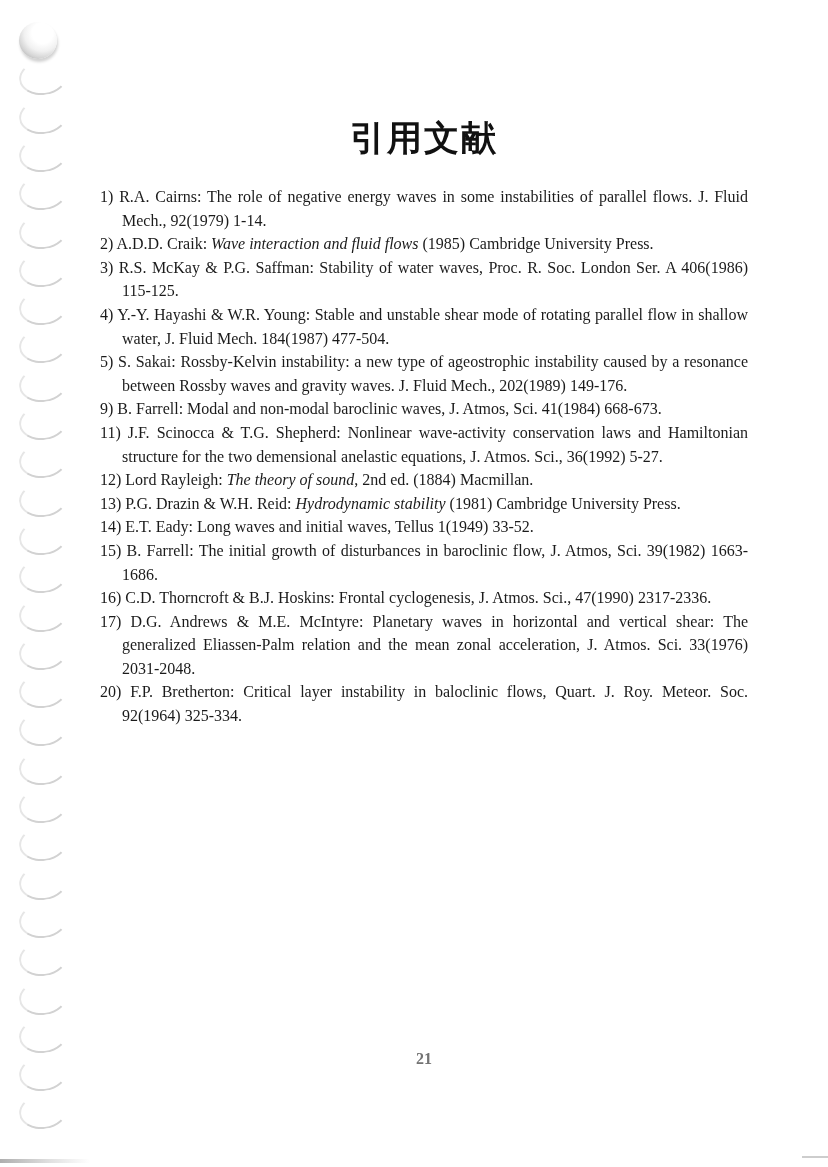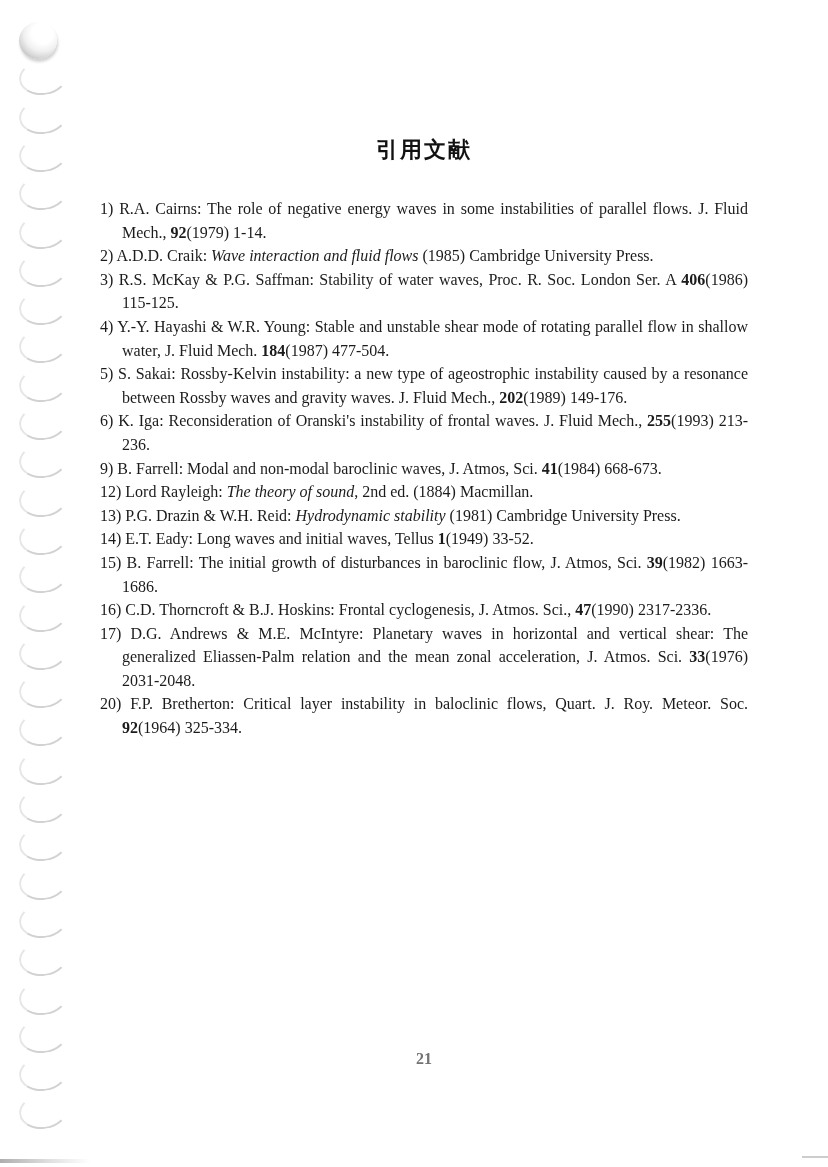--- a/index.html
+++ b/index.html
@@ -69,41 +69,41 @@
   }
 
   
   .content {
     position: absolute;
     left: 100px;
     top: 118px;
     width: 648px;
   }
   h1.doc-title {
-    margin: 12px 0 27px 0;
+    margin: 0 0 27px 0;
     font-family: "DejaVu Sans", sans-serif;
     font-weight: 700;
-    font-size: 22px;
+    font-size: 35px;
     line-height: 40px;
     text-align: center;
     letter-spacing: 2px;
     color: #111111;
   }
   .refs {
     font-size: 16px;
     line-height: 23.6px;
     text-align: justify;
   }
   .ref {
     padding-left: 22px;
     text-indent: -22px;
     margin: 0;
   }
   .ref-num { white-space: pre; }
-  .bold { font-weight: 700; }
+  .bold { font-weight: 400; }
   .italic { font-style: italic; }
 
   .page-number {
     position: absolute;
     left: 100px;
     width: 648px;
     top: 1050px;
     text-align: center;
     font-size: 16px;
     font-weight: 700;
@@ -149,22 +149,22 @@
 
   <div class="content">
     <h1 class="doc-title">引用文献</h1>
 
     <div class="refs">
         <div class="ref"><span class="ref-num">1) </span><span>R.A. Cairns: The role of negative energy waves in some instabilities of parallel flows. J. Fluid Mech., </span><span class="bold">92</span><span>(1979) 1-14.</span></div>
         <div class="ref"><span class="ref-num">2) </span><span>A.D.D. Craik: </span><span class="italic">Wave interaction and fluid flows</span><span> (1985) Cambridge University Press.</span></div>
         <div class="ref"><span class="ref-num">3) </span><span>R.S. McKay &amp; P.G. Saffman: Stability of water waves, Proc. R. Soc. London Ser. A </span><span class="bold">406</span><span>(1986) 115-125.</span></div>
         <div class="ref"><span class="ref-num">4) </span><span>Y.-Y. Hayashi &amp; W.R. Young: Stable and unstable shear mode of rotating parallel flow in shallow water, J. Fluid Mech. </span><span class="bold">184</span><span>(1987) 477-504.</span></div>
         <div class="ref"><span class="ref-num">5) </span><span>S. Sakai: Rossby-Kelvin instability: a new type of ageostrophic instability caused by a resonance between Rossby waves and gravity waves. J. Fluid Mech., </span><span class="bold">202</span><span>(1989) 149-176.</span></div>
-        <div class="ref"><span class="ref-num">6) </span><span>K. Iga: Reconsideration of Oranski's instability of frontal waves. J. Fluid Mech., </span><span class="bold">255</span><span>(1993) 213-236.</span></div>
         <div class="ref"><span class="ref-num">9) </span><span>B. Farrell: Modal and non-modal baroclinic waves, J. Atmos, Sci. </span><span class="bold">41</span><span>(1984) 668-673.</span></div>
+        <div class="ref"><span class="ref-num">11) </span><span>J.F. Scinocca &amp; T.G. Shepherd: Nonlinear wave-activity conservation laws and Hamiltonian structure for the two demensional anelastic equations, J. Atmos. Sci., </span><span class="bold">36</span><span>(1992) 5-27.</span></div>
         <div class="ref"><span class="ref-num">12) </span><span>Lord Rayleigh: </span><span class="italic">The theory of sound</span><span>, 2nd ed. (1884) Macmillan.</span></div>
         <div class="ref"><span class="ref-num">13) </span><span>P.G. Drazin &amp; W.H. Reid: </span><span class="italic">Hydrodynamic stability</span><span> (1981) Cambridge University Press.</span></div>
         <div class="ref"><span class="ref-num">14) </span><span>E.T. Eady: Long waves and initial waves, Tellus </span><span class="bold">1</span><span>(1949) 33-52.</span></div>
         <div class="ref"><span class="ref-num">15) </span><span>B. Farrell: The initial growth of disturbances in baroclinic flow, J. Atmos, Sci. </span><span class="bold">39</span><span>(1982) 1663-1686.</span></div>
         <div class="ref"><span class="ref-num">16) </span><span>C.D. Thorncroft &amp; B.J. Hoskins: Frontal cyclogenesis, J. Atmos. Sci., </span><span class="bold">47</span><span>(1990) 2317-2336.</span></div>
         <div class="ref"><span class="ref-num">17) </span><span>D.G. Andrews &amp; M.E. McIntyre: Planetary waves in horizontal and vertical shear: The generalized Eliassen-Palm relation and the mean zonal acceleration, J. Atmos. Sci. </span><span class="bold">33</span><span>(1976) 2031-2048.</span></div>
         <div class="ref"><span class="ref-num">20) </span><span>F.P. Bretherton: Critical layer instability in baloclinic flows, Quart. J. Roy. Meteor. Soc. </span><span class="bold">92</span><span>(1964) 325-334.</span></div>
       </div>
   </div>
 

